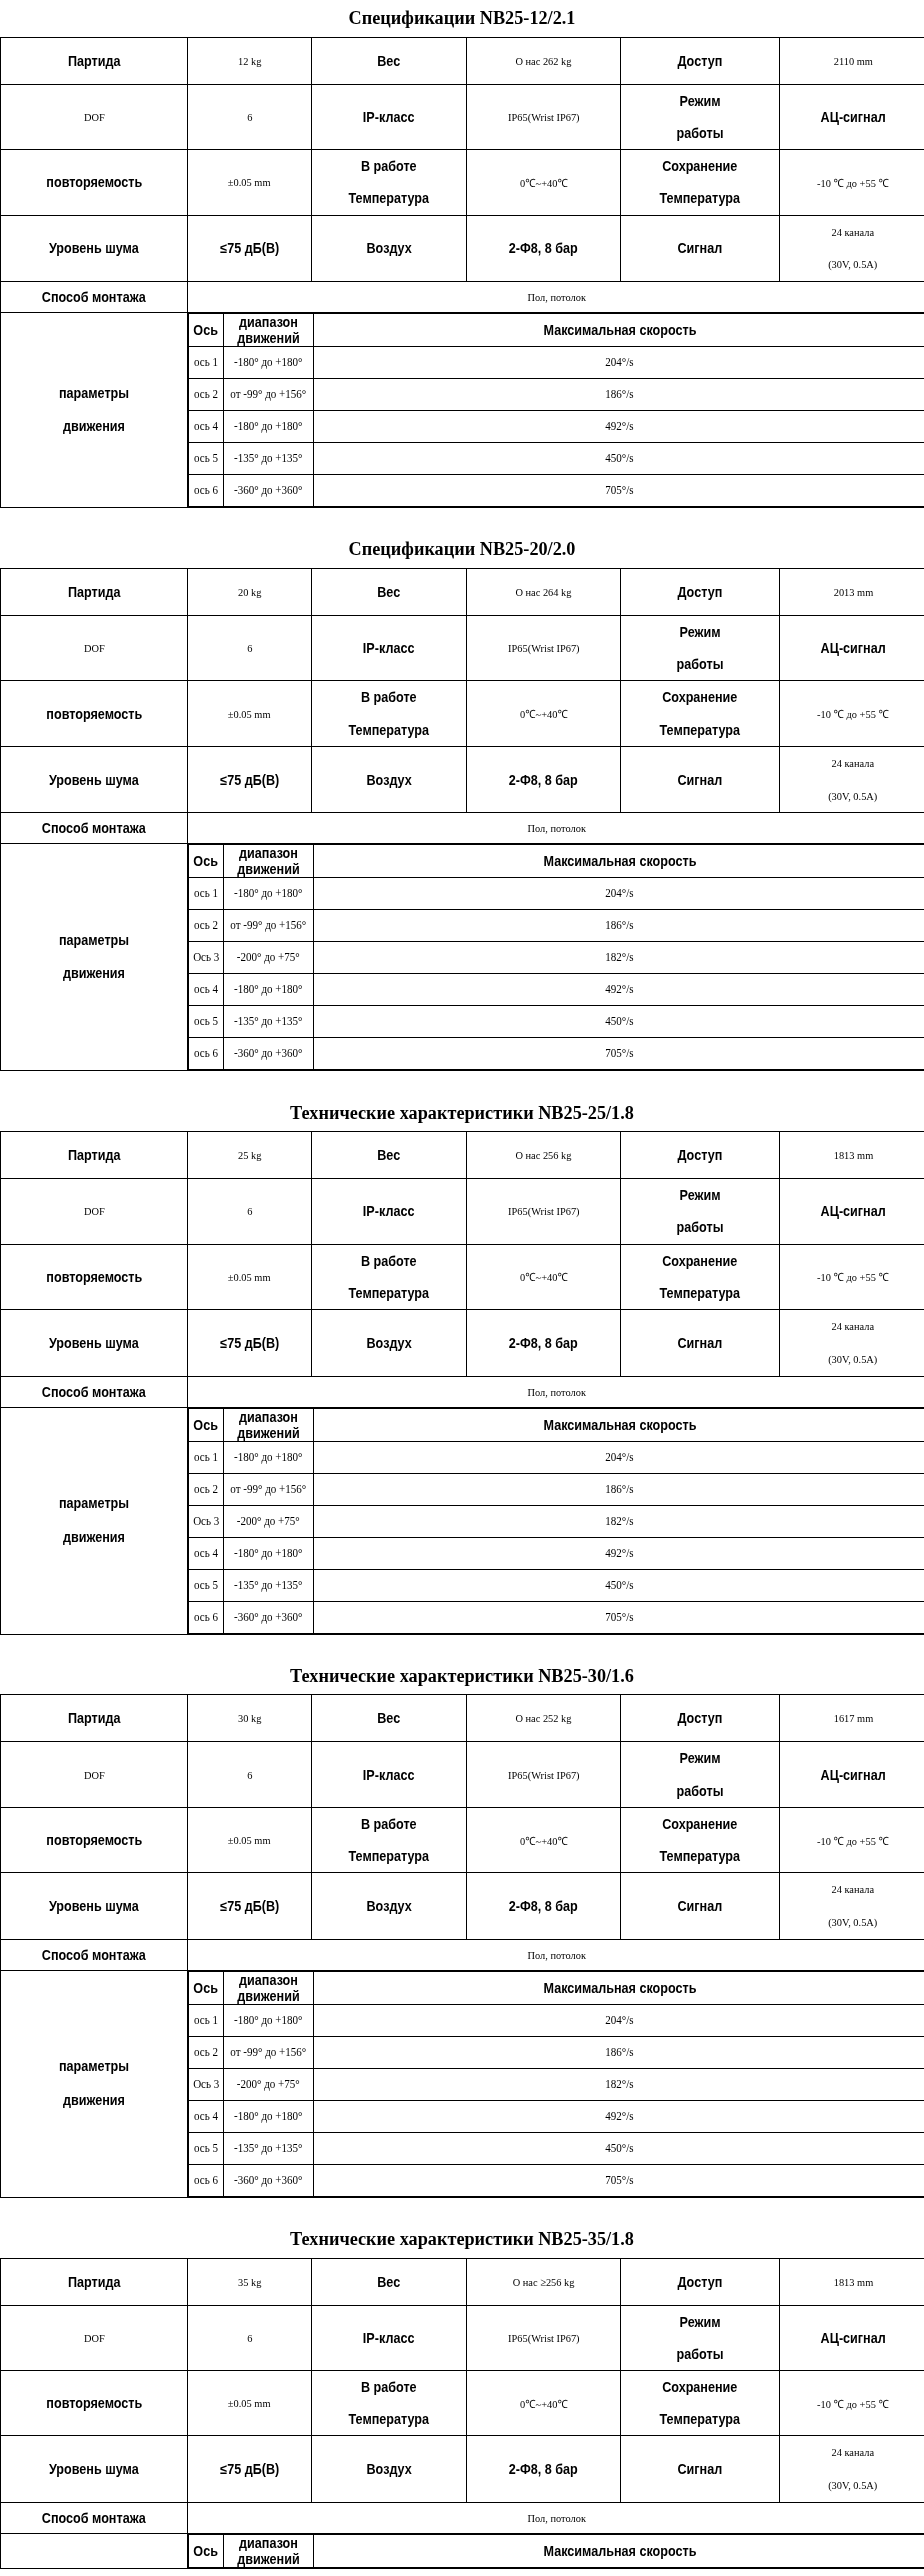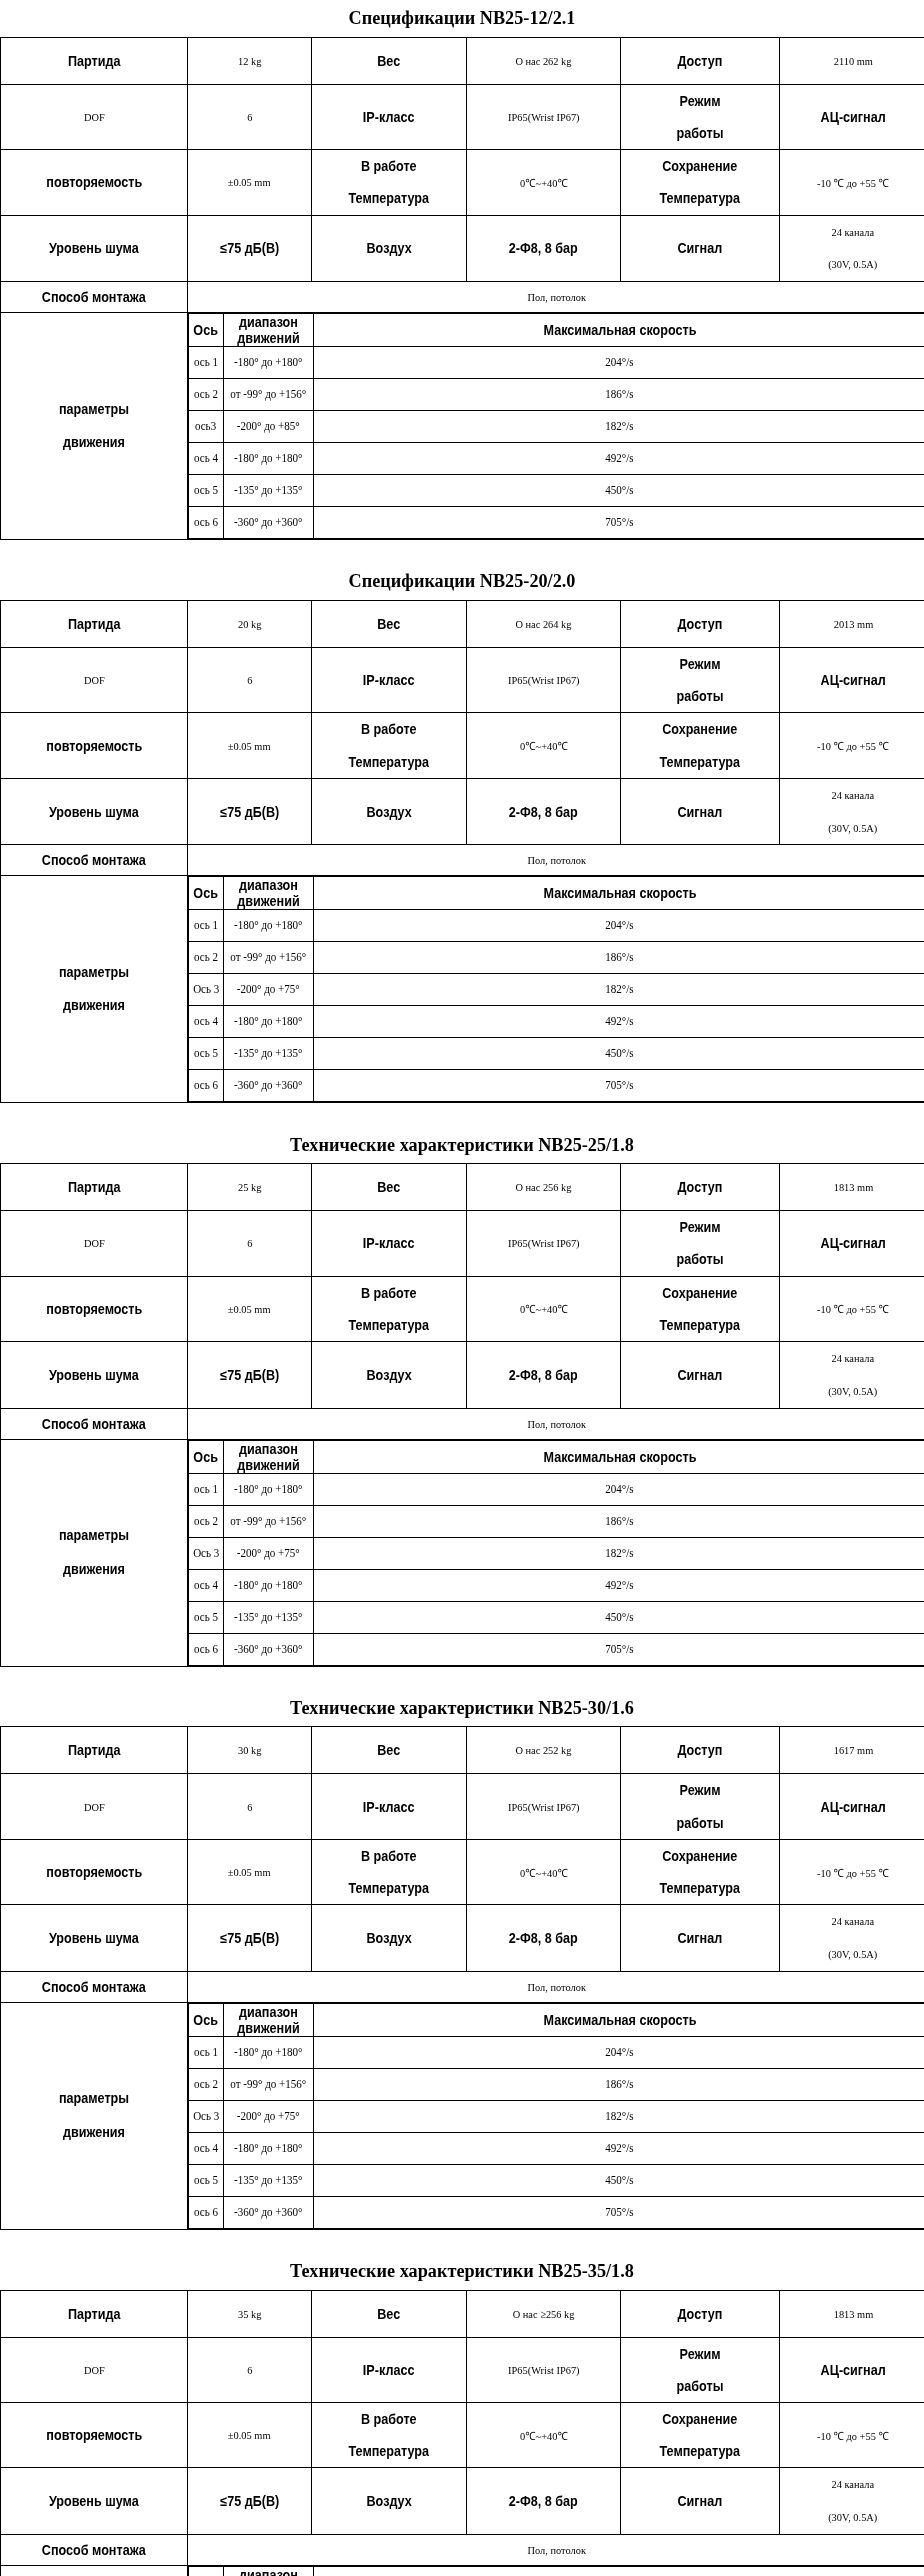--- a/index.html
+++ b/index.html
@@ -254,31 +254,20 @@
       </tr>
       <tr>
         <td>
           <span class="axis-name">ось 2</span>
         </td>
         <td>
           <span class="axis-range">от -99° до +156°</span>
         </td>
         <td>
           <span class="axis-speed">186°/s</span>
-        </td>
-      </tr>
-      <tr>
-        <td>
-          <span class="axis-name">ось3</span>
-        </td>
-        <td>
-          <span class="axis-range">-200° до +85°</span>
-        </td>
-        <td>
-          <span class="axis-speed">182°/s</span>
         </td>
       </tr>
       <tr>
         <td>
           <span class="axis-name">ось 4</span>
         </td>
         <td>
           <span class="axis-range">-180° до +180°</span>
         </td>
         <td>

